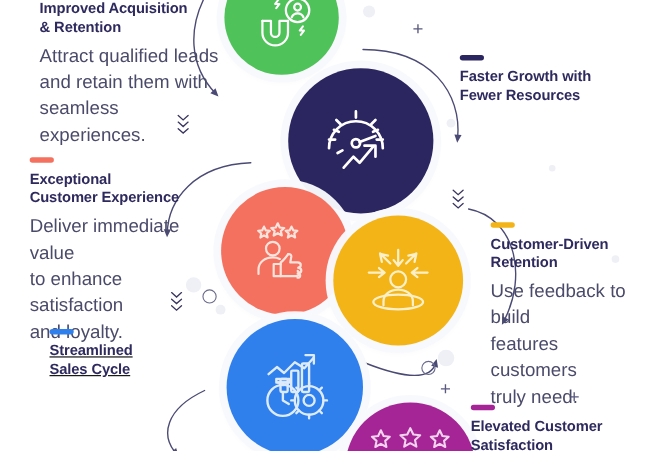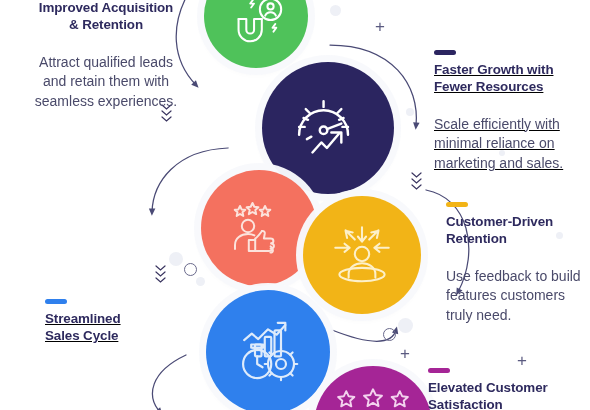--- a/index.html
+++ b/index.html
@@ -13,22 +13,22 @@
 
   
   .block{position:absolute;}
   .dash{width:22px;height:5px;border-radius:3px;margin-bottom:7px;}
   .b-title{
     font-size:13.4px;font-weight:bold;line-height:1.25;
     color:#2e2a5e;letter-spacing:-0.1px;
     white-space:pre-line;
   }
   .b-body{
-    font-size:14px;font-weight:normal;line-height:1.42;
-    color:#4a4a6a;margin-top:19px;white-space:pre-line;
+    font-size:17px;font-weight:normal;line-height:1.42;
+    color:#4a4a6a;margin-top:5px;white-space:pre-line;
   }
 
   
   .circ{
     position:absolute;border-radius:50%;
     box-shadow:0 0 0 7px rgba(248,249,252,0.97), 0 3px 10px rgba(40,40,80,.07);
     display:flex;align-items:center;justify-content:center;
   }
   .circ svg{display:block;}
 
@@ -173,37 +173,42 @@
   <div class="circ" style="left:314px;top:366px;width:118px;height:118px;background:#A52596;">
     <svg width="86" height="86" viewBox="0 0 90 60" fill="none" stroke="#F3D2EE" stroke-width="2" stroke-linecap="round" stroke-linejoin="round" style="margin-top:-18px;">
       <path d="M17 4 l2.6 5.4 5.9.7-4.4 4 1.2 5.8-5.3-3-5.3 3 1.2-5.8-4.4-4 5.9-.7z"></path>
       <path d="M45 2 l2.9 6 6.5.8-4.9 4.4 1.3 6.4-5.8-3.3-5.8 3.3 1.3-6.4-4.9-4.4 6.5-.8z"></path>
       <path d="M73 4 l2.6 5.4 5.9.7-4.4 4 1.2 5.8-5.3-3-5.3 3 1.2-5.8-4.4-4 5.9-.7z"></path>
       <path d="M31 27 l2.6 5.4 5.9.7-4.4 4 1.2 5.8-5.3-3-5.3 3 1.2-5.8-4.4-4 5.9-.7z"></path>
       <path d="M59 27 l2.6 5.4 5.9.7-4.4 4 1.2 5.8-5.3-3-5.3 3 1.2-5.8-4.4-4 5.9-.7z"></path>
     </svg>
   </div>
 
-  <div class="block" style="left:20px;top:0px;width:172px;text-align:center;">
+  <div class="block" style="left:36px;top:0px;width:172px;">
     <div class="b-title">Improved Acquisition
 &amp; Retention</div>
     <div class="b-body">Attract qualified leads
 and retain them with
 seamless experiences.</div>
   </div>
 
-  <div class="block" style="left:434px;top:50px;width:150px;text-decoration:underline;">
+  <div class="block" style="left:418px;top:50px;width:150px;">
     <div class="dash" style="background:#2B2560;"></div>
     <div class="b-title">Faster Growth with
 Fewer Resources</div>
-    <div class="b-body">Scale efficiently with
-minimal reliance on
-marketing and sales.</div>
-  </div>
-
+  </div>
+
+  <div class="block" style="left:27px;top:143px;width:165px;">
+    <div class="dash" style="background:#F4715F;"></div>
+    <div class="b-title">Exceptional
+Customer Experience</div>
+    <div class="b-body">Deliver immediate value
+to enhance satisfaction
+and loyalty.</div>
+  </div>
 
   <div class="block" style="left:446px;top:202px;width:142px;">
     <div class="dash" style="background:#F2B417;"></div>
     <div class="b-title">Customer-Driven
 Retention</div>
     <div class="b-body">Use feedback to build
 features customers
 truly need.</div>
   </div>
 

